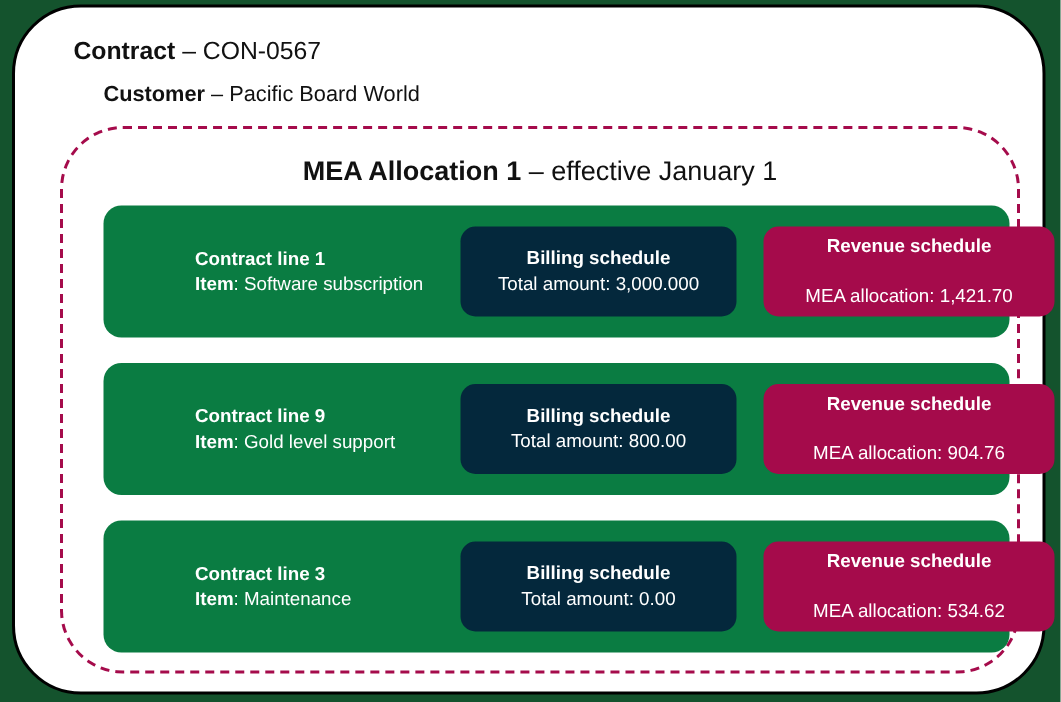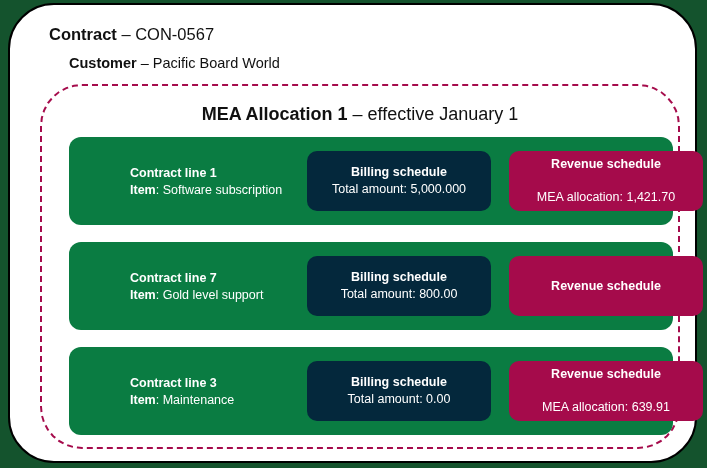--- a/index.html
+++ b/index.html
@@ -175,57 +175,58 @@
 
         <div class="line-row">
           <div class="line-info">
             <div class="line-title">Contract line 1</div>
             <div class="item-row">
               <span class="item-key">Item</span><span>: </span><span>Software subscription</span>
             </div>
           </div>
           <div class="sched-box billing-box">
             <div class="sched-title">Billing schedule</div>
-            <div class="sched-value">Total amount: 5,000.000</div>
+            <div class="sched-value">Total amount: 3,000.000</div>
           </div>
           <div class="sched-box revenue-box">
             <div class="sched-title">Revenue schedule</div>
             <div class="sched-value">MEA allocation: 1,421.70</div>
           </div>
         </div>
 
         <div class="line-row">
           <div class="line-info">
-            <div class="line-title">Contract line 7</div>
+            <div class="line-title">Contract line 9</div>
             <div class="item-row">
               <span class="item-key">Item</span><span>: </span><span>Gold level support</span>
             </div>
           </div>
           <div class="sched-box billing-box">
             <div class="sched-title">Billing schedule</div>
             <div class="sched-value">Total amount: 800.00</div>
           </div>
           <div class="sched-box revenue-box">
             <div class="sched-title">Revenue schedule</div>
+            <div class="sched-value">MEA allocation: 904.76</div>
           </div>
         </div>
 
         <div class="line-row">
           <div class="line-info">
             <div class="line-title">Contract line 3</div>
             <div class="item-row">
               <span class="item-key">Item</span><span>: </span><span>Maintenance</span>
             </div>
           </div>
           <div class="sched-box billing-box">
             <div class="sched-title">Billing schedule</div>
             <div class="sched-value">Total amount: 0.00</div>
           </div>
           <div class="sched-box revenue-box">
             <div class="sched-title">Revenue schedule</div>
-            <div class="sched-value">MEA allocation: 639.91</div>
+            <div class="sched-value">MEA allocation: 534.62</div>
           </div>
         </div>
 
       </div>
     </div>
   </div>
 </div>
 
 </body></html>

